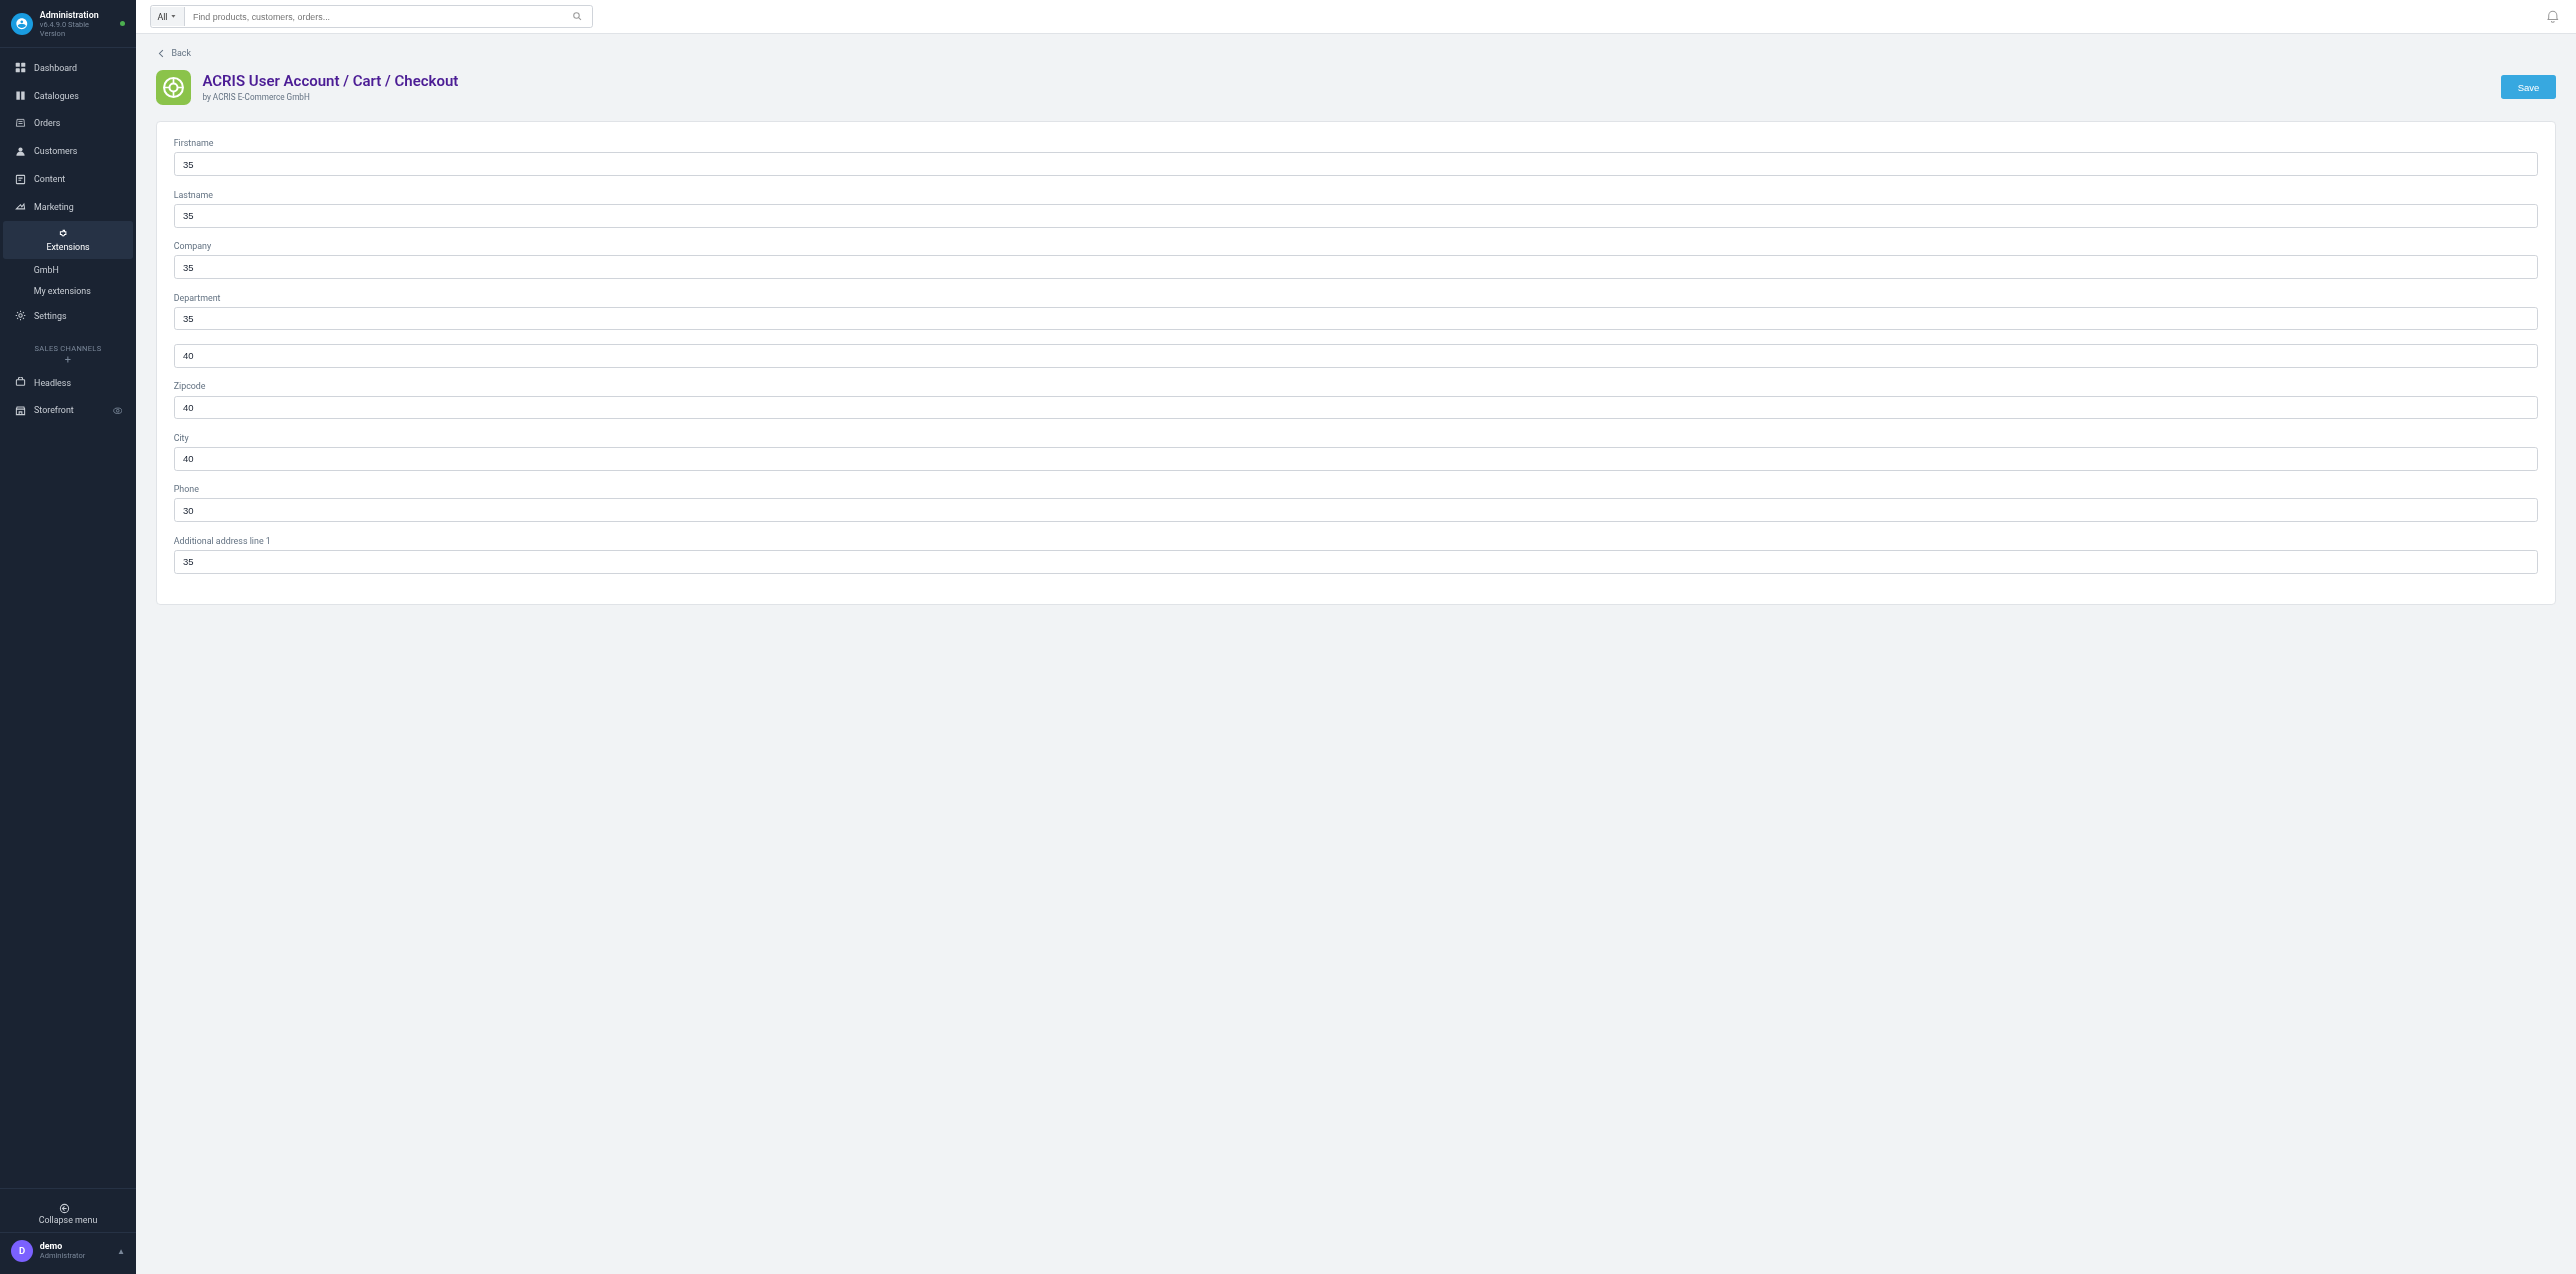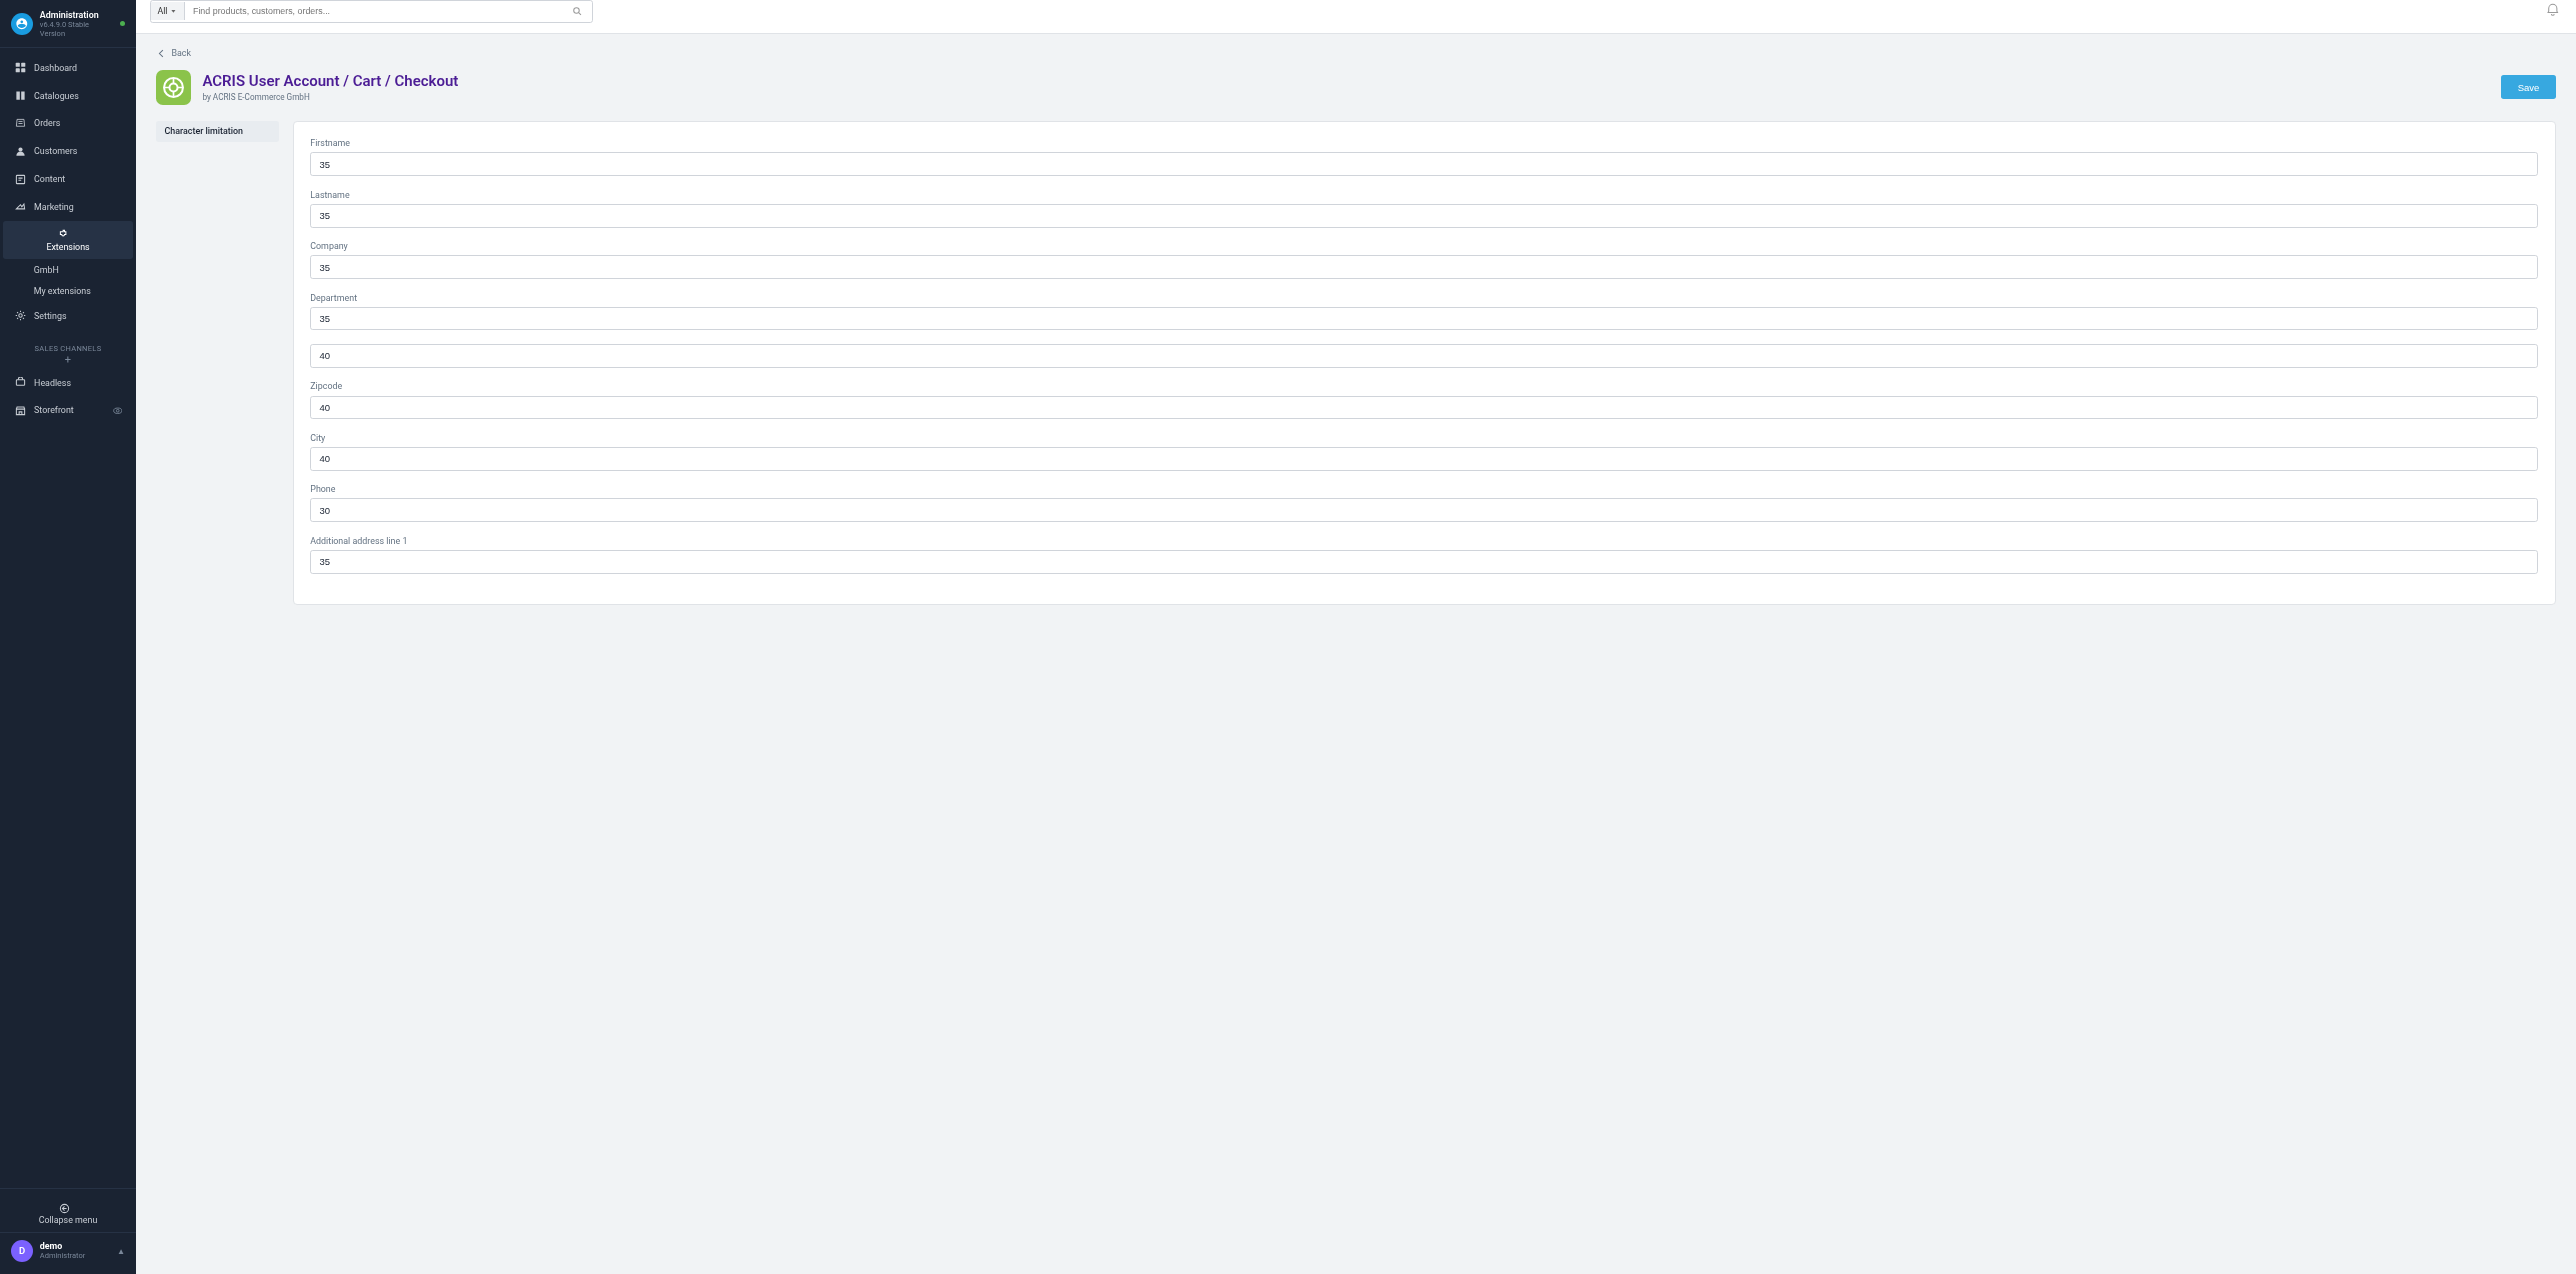--- a/index.html
+++ b/index.html
@@ -113,21 +113,21 @@
       overflow: hidden;
     }
 
     
     #topbar {
       background: #fff;
       border-bottom: 0.7px solid #e0e3e7;
       padding: 0 13.6px;
       height: 34px;
       display: flex;
-      align-items: flex-start;
+      align-items: center;
       gap: 6.8px;
       flex-shrink: 0;
     }
     .search-filter {
       display: flex;
       align-items: center;
       border: 0.7px solid #d0d4da;
       border-radius: 2.7px;
       overflow: hidden;
       flex: 1;
@@ -444,25 +444,20 @@
       </div>
       <div class="plugin-title-area">
         <div class="plugin-title">ACRIS User Account / Cart / Checkout</div>
         <div class="plugin-subtitle">by ACRIS E-Commerce GmbH</div>
       </div>
       <button class="save-btn">Save</button>
     </div>
 
     <div class="settings-layout">
 
-      <div class="settings-sidebar">
-        <div class="settings-sidebar-item active">
-          <span>Character limitation</span>
-        </div>
-      </div>
 
       <div class="settings-main">
 
         <div class="form-group">
           <label class="form-label">Firstname</label>
           <input type="text" class="form-input" value="35" style="">
         </div>
 
         <div class="form-group">
           <label class="form-label">Lastname</label>

